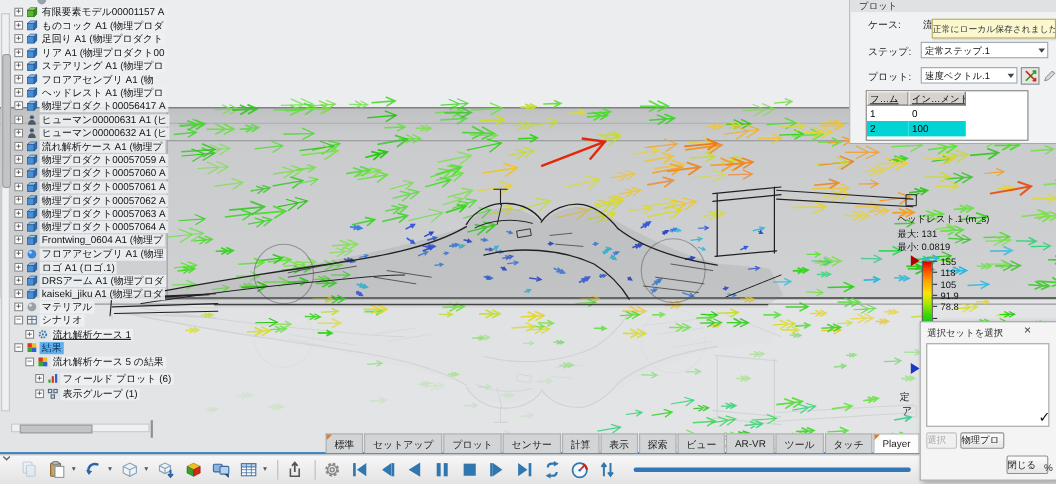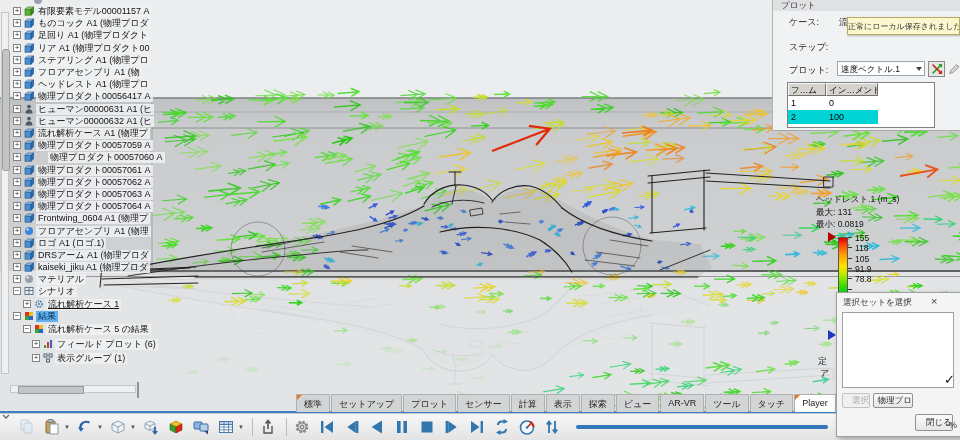--- a/index.html
+++ b/index.html
@@ -33,36 +33,36 @@
       line-height:14px;padding-left:3px;color:#111;box-sizing:border-box;}
   .combo .carr{position:absolute;right:2px;top:5px;width:0;height:0;border-left:3.5px solid transparent;
       border-right:3.5px solid transparent;border-top:4px solid #444;}
   .mini-btn{position:absolute;width:17px;height:16px;background:#e6e6e6;border:1px solid #8a8a8a;
       display:flex;align-items:center;justify-content:center;box-sizing:border-box;}
   #toast{position:absolute;left:74px;top:17px;width:113px;height:18px;background:#fbf8d0;
       border:1px solid #b8a860;box-shadow:1px 1px 2px rgba(0,0,0,.25);font-size:8px;color:#333;
       line-height:17px;text-align:center;z-index:8;box-sizing:border-box;white-space:nowrap;overflow:hidden;}
   #ptable{position:absolute;left:14px;top:82px;width:148px;height:46px;background:#fff;border:1px solid #808080;box-sizing:border-box;overflow:hidden;}
   .th{position:absolute;top:0;height:13px;background:#d6d3ce;border:1px solid;border-color:#f8f8f8 #707070 #707070 #f8f8f8;
-      font-size:8.5px;line-height:12px;padding-left:2px;box-sizing:border-box;white-space:nowrap;overflow:hidden;}
+      font-size:8.5px;line-height:12px;padding-left:2px;box-sizing:border-box;white-space:nowrap;overflow:hidden;text-decoration:underline;}
   .td{position:absolute;height:14px;font-size:9px;line-height:14px;padding-left:3px;box-sizing:border-box;}
   .td.hl{background:#00d4d4;}
   
   #legend{position:absolute;left:814px;top:194px;width:140px;height:175px;z-index:4;font-size:8.5px;color:#111;}
   #cbar{position:absolute;left:24px;top:43px;width:10px;height:104px;border:1px solid #555;box-sizing:border-box;
       background:linear-gradient(180deg,#d40000 0%,#ff3c00 6%,#ff9c00 16%,#ffe400 28%,#a0e800 38%,#30d800 48%,#00d44c 58%,#00d8a8 66%,#00c4e0 74%,#0070e8 84%,#0028d0 93%,#1800a8 100%);}
   .cmark{position:absolute;width:0;height:0;border-top:5px solid transparent;border-bottom:5px solid transparent;}
   .tick-lab{position:absolute;left:41px;font-size:8.5px;}
   .tick-mk{position:absolute;left:34px;width:4px;height:1px;background:#333;}
   .frag{position:absolute;font-size:9px;color:#222;z-index:4;}
   
   #dialog{position:absolute;left:836px;top:292px;width:126px;height:145px;background:#f4f4f5;
       border:1px solid #a0a0a0;box-shadow:2px 2px 5px rgba(0,0,0,.3);z-index:10;box-sizing:border-box;font-size:8.5px;color:#333;}
   #dlg-list{position:absolute;left:5px;top:19px;width:112px;height:76px;background:#fff;border:1px solid #a0a0a0;box-sizing:border-box;}
-  .dbtn{position:absolute;height:15px;font-size:8.5px;line-height:13px;text-align:right;
+  .dbtn{position:absolute;height:15px;font-size:8.5px;line-height:13px;text-align:left;
       background:linear-gradient(#fbfbfb,#e6e6e6);border:1px solid #909090;box-sizing:border-box;color:#222;border-radius:2px;}
   .dbtn.dis{color:#aaa;border-color:#c2c2c2;background:#f0f0f0;}
   
   #blue-line{position:absolute;left:0;top:411px;width:960px;height:2px;background:#3b7fc4;z-index:5;}
   #tabs{position:absolute;left:296px;top:394px;height:18px;display:flex;z-index:5;}
   .tab{position:relative;font-size:9px;color:#222;padding:3px 7px 2px 7px;background:#d2d4d6;
       border:1px solid #aeb0b2;border-bottom:none;margin-right:1px;white-space:nowrap;}
   .tab.active{background:#fdfdfd;}
   .tab .flag{position:absolute;left:0;top:0;width:0;height:0;border-top:5px solid #e87820;border-right:5px solid transparent;}
   
@@ -703,21 +703,21 @@
       </div>
       <div class="trow" style="top: 152.4px; left: 0px;">
         <span class="exp" style="left:13px">+</span>
         <span class="ticon" style="left:24px">
           <svg width="10" height="10">
             <rect x="1" y="3.2" width="6" height="6" fill="#4a8fd4" stroke="#1d4f86" stroke-width="0.6"></rect>
             <path d="M1 3.2L3.6 1H9.6L7 3.2Z" fill="#9cc8ee" stroke="#1d4f86" stroke-width="0.6"></path>
             <path d="M7 3.2L9.6 1V6.8L7 9.2Z" fill="#2b6cb4" stroke="#1d4f86" stroke-width="0.6"></path>
           </svg>
         </span>
-        <span class="tlabel  " style="left:48px">物理プロダクト00057060 A</span>
+        <span class="tlabel  " style="left:36px">物理プロダクト00057060 A</span>
       </div>
       <div class="trow" style="top: 164.6px; left: 0px;">
         <span class="exp" style="left:13px">+</span>
         <span class="ticon" style="left:24px">
           <svg width="10" height="10">
             <rect x="1" y="3.2" width="6" height="6" fill="#4a8fd4" stroke="#1d4f86" stroke-width="0.6"></rect>
             <path d="M1 3.2L3.6 1H9.6L7 3.2Z" fill="#9cc8ee" stroke="#1d4f86" stroke-width="0.6"></path>
             <path d="M7 3.2L9.6 1V6.8L7 9.2Z" fill="#2b6cb4" stroke="#1d4f86" stroke-width="0.6"></path>
           </svg>
         </span>
@@ -893,20 +893,24 @@
   <div class="sbh">
       <div class="sbh-thumb"></div>
     </div>
   <div class="splitline"></div>
 
   <div id="plot-panel">
     <div id="panel-header">プロット</div>
     <div class="prow-label" style="top:16px">ケース:</div>
     <div class="prow-label" style="left:66px;top:16px">流れ</div>
     <div class="prow-label" style="top:41px">ステップ:</div>
+    <div class="combo" style="left:64px;top:38px;width:116px">
+      <span>定常ステップ.1</span>
+      <span class="carr"></span>
+    </div>
     <div class="prow-label" style="top:64px">プロット:</div>
     <div class="combo" style="left:64px;top:61px;width:88px">
       <span>速度ベクトル.1</span>
       <span class="carr"></span>
     </div>
     <div class="mini-btn" style="left:155px;top:61px">
       <svg width="14" height="14" viewBox="0 0 16 16">
         <path d="M3 13L13 3M10 3H13V6" stroke="#30a020" stroke-width="1.7" fill="none"></path>
         <path d="M3 3L13 13M13 10V13H10" stroke="#c82818" stroke-width="1.7" fill="none"></path>
       </svg>

